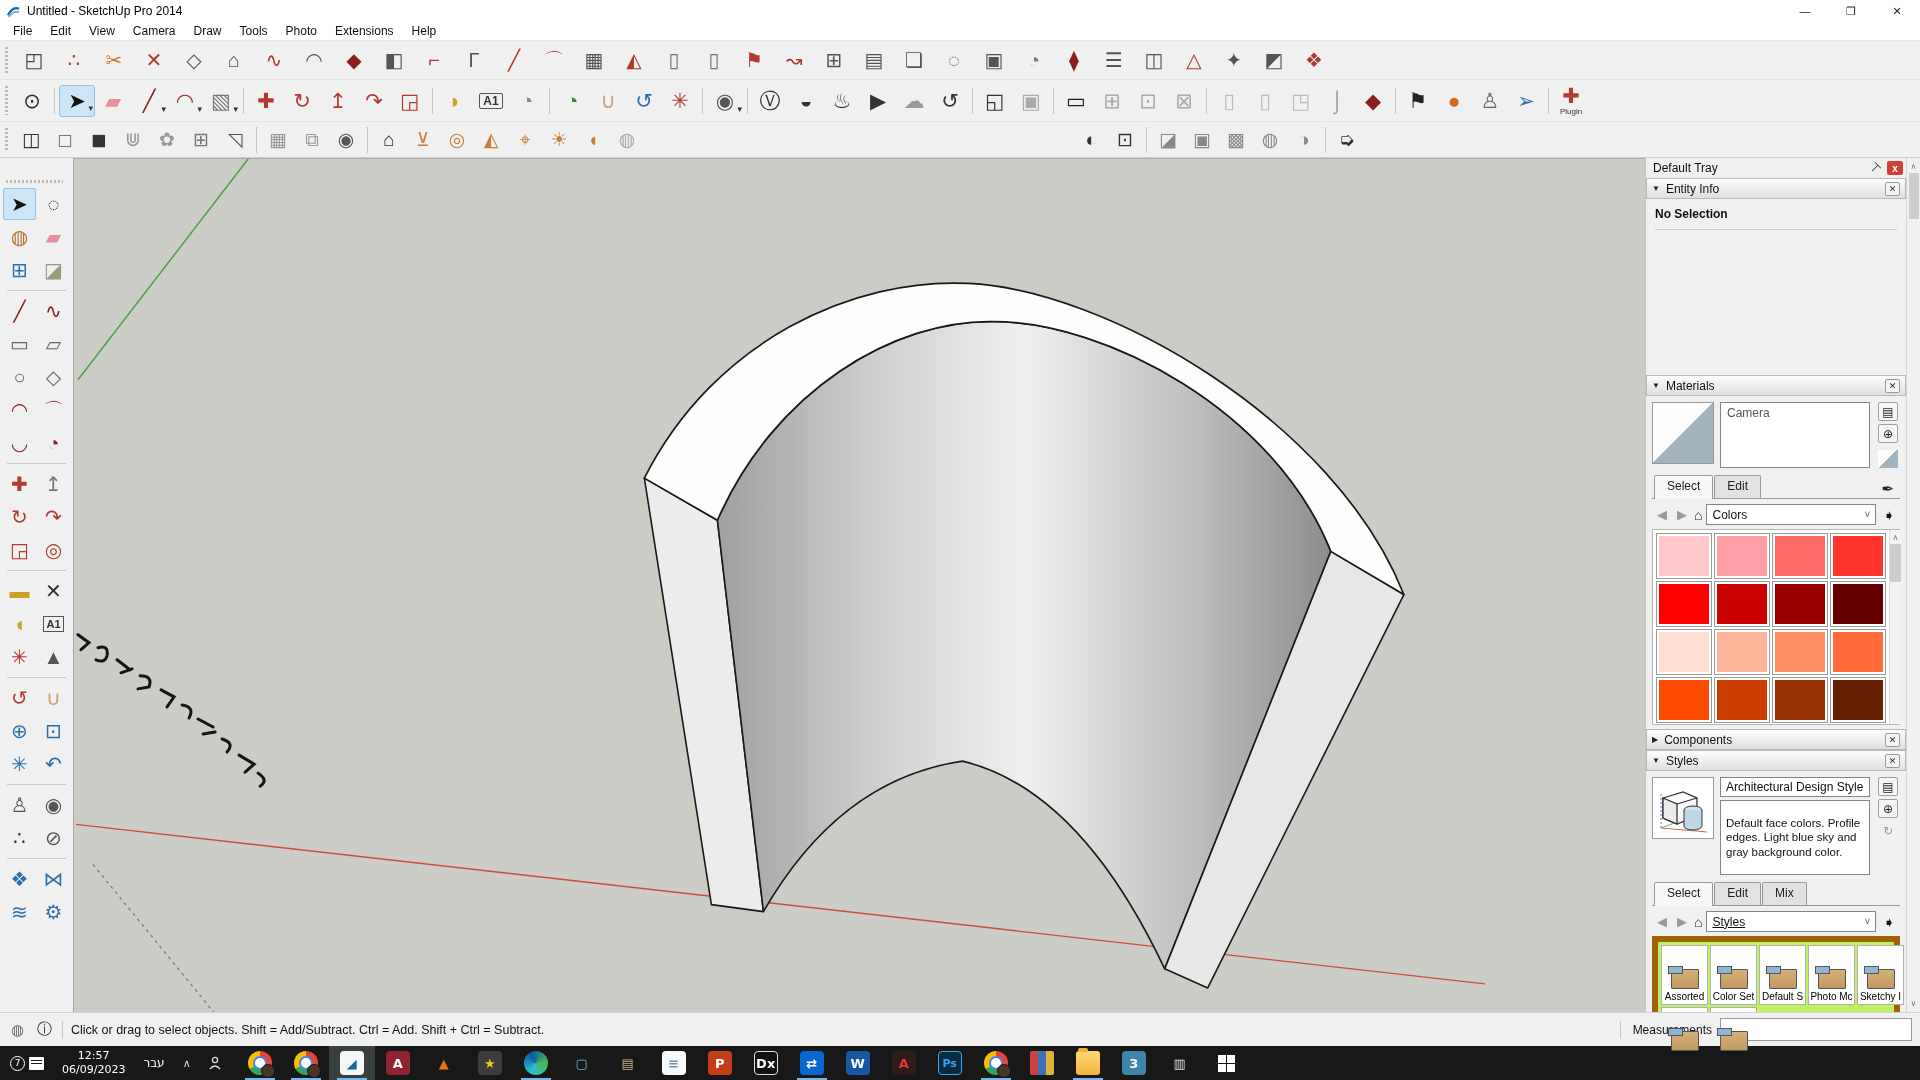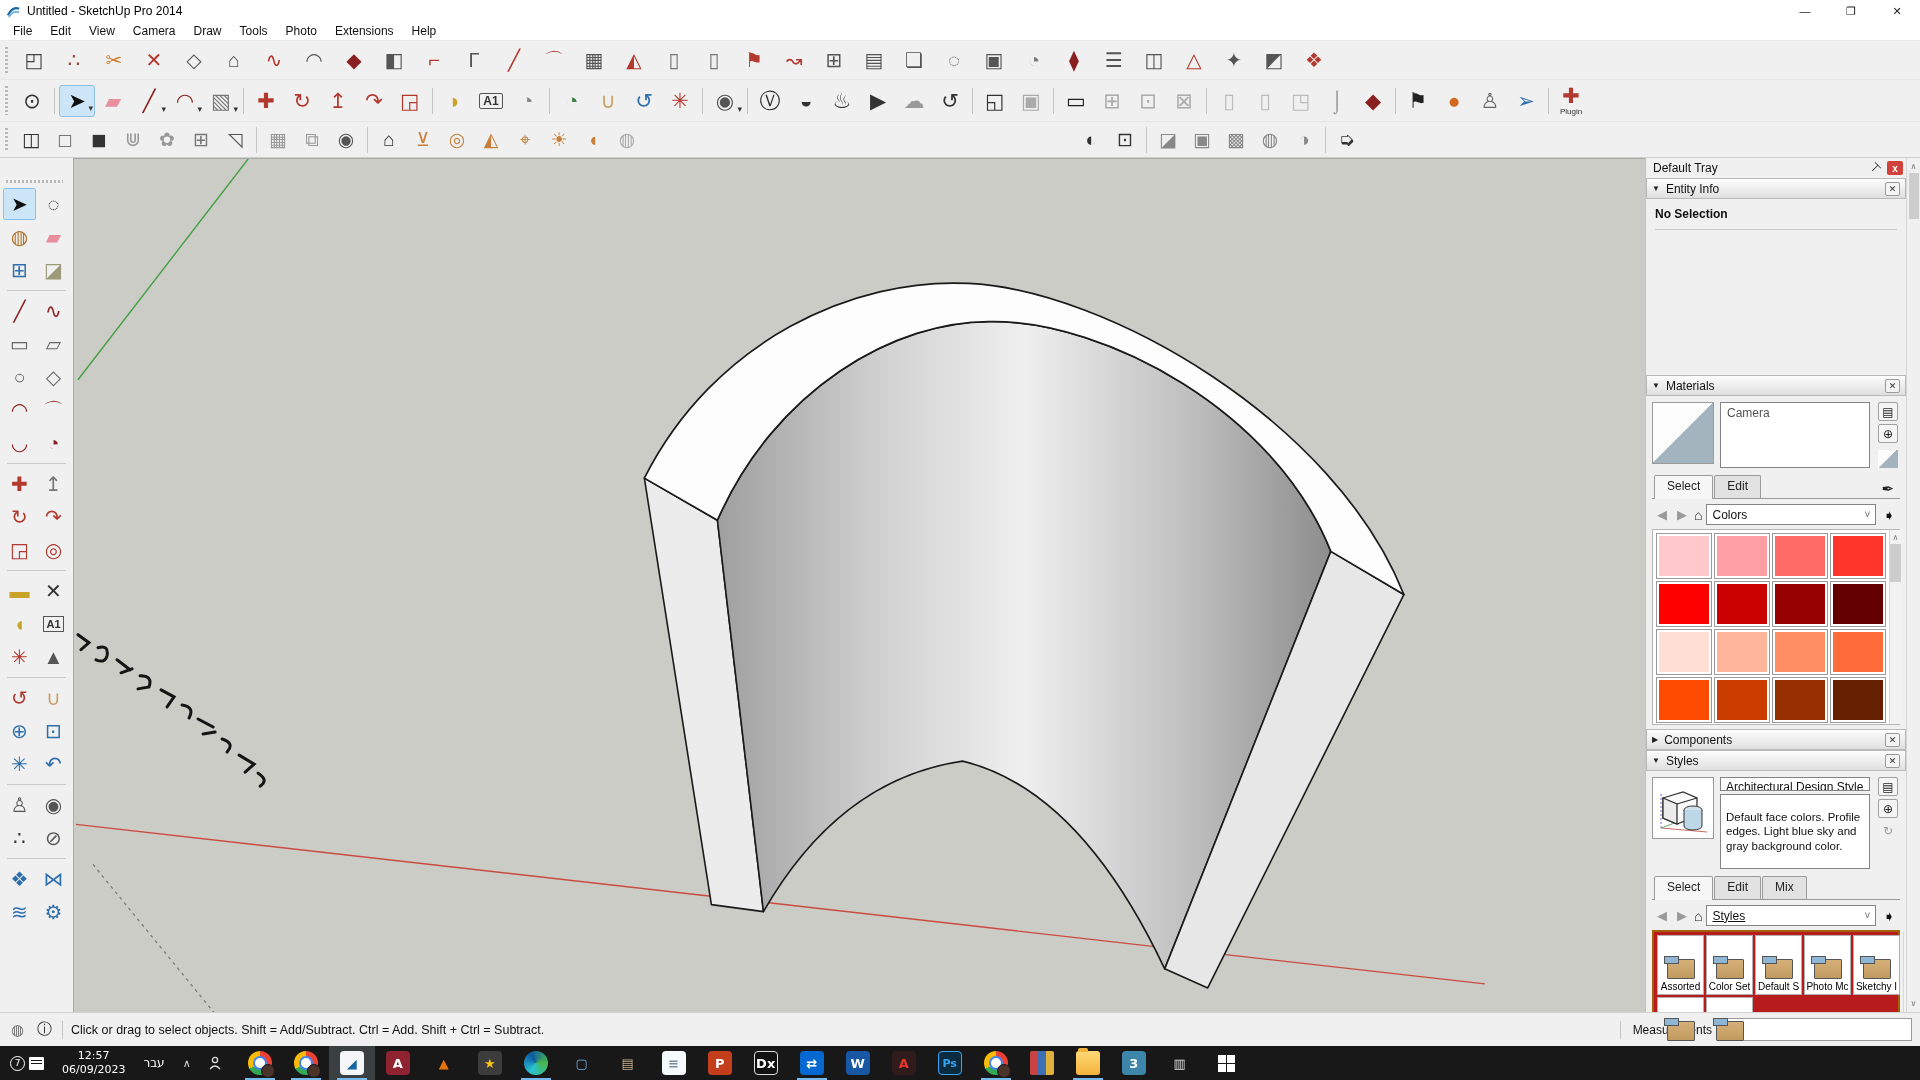--- a/index.html
+++ b/index.html
@@ -95,23 +95,23 @@
   .swatch-grid{flex:1;display:grid;grid-template-columns:repeat(4,56px);grid-auto-rows:46px;gap:2px;padding:3px}
   .sw{border:1px solid #9a9a9a;box-shadow:inset 0 0 0 2px #fff}
   .vscroll{width:15px;background:#f2f2f2;border-left:1px solid #d9d9d9;display:flex;flex-direction:column;align-items:center;font-size:8px;color:#777}
   .vscroll .thumb{width:11px;height:38px;background:#cdcdcd;border-radius:1px;margin-top:2px}
   .vscroll .up{padding-top:3px}
   .vscroll .down{margin-top:auto;padding-bottom:3px}
 
   .sty-body{padding:6px 6px 2px 6px;flex:none}
   .sty-thumb{width:62px;height:62px;border:1px solid #9a9a9a;background:#fff;flex:none}
   .sty-fields{flex:1;display:flex;flex-direction:column;gap:3px;min-width:0}
-  .sty-name{height:14px;border:1px solid #848484;background:#fff;color:#111;padding:2px 5px;font-size:12px;white-space:nowrap;overflow:hidden}
+  .sty-name{height:20px;border:1px solid #848484;background:#fff;color:#111;padding:2px 5px;font-size:12px;white-space:nowrap;overflow:hidden}
   .sty-desc{flex:1;border:1px solid #848484;background:#fff;color:#111;padding:15px 5px;font-size:11.5px;line-height:1.25}
-  .folder-wrap{display:flex;border:2px solid #a16207;background:#b91c1c;height:132px}
+  .folder-wrap{display:flex;border:6px solid #a16207;background:#bef264;height:132px}
   .folder-grid{flex:1;display:grid;grid-template-columns:repeat(5,47px);grid-auto-rows:60px;gap:2px;padding:3px;align-content:start}
   .fcell{border:1px solid #b0b0b0;background:#fff;display:flex;flex-direction:column;align-items:center;justify-content:flex-end;padding:2px 1px;overflow:hidden}
   .folder{width:28px;height:20px;position:relative;background:linear-gradient(#d6b079,#c09a5e);border:1px solid #555;border-radius:1px;margin-bottom:2px}
   .folder::before{content:"";position:absolute;left:-4px;top:-4px;width:13px;height:6px;background:#8fb6d4;border:1px solid #555}
   .fcell .flabel{font-size:10px;color:#000;max-width:44px;white-space:nowrap;overflow:hidden}
   .tray-scroll{width:14px;background:#f0f0f0;border-left:1px solid #d5d5d5;display:flex;flex-direction:column;align-items:center;font-size:8px;color:#777;flex:none}
   .tray-scroll .thumb{width:10px;height:46px;background:#cdcdcd;margin-top:2px}
   .tray-scroll .up{padding-top:4px}
   .tray-scroll .down{margin-top:auto;padding-bottom:4px}
 

